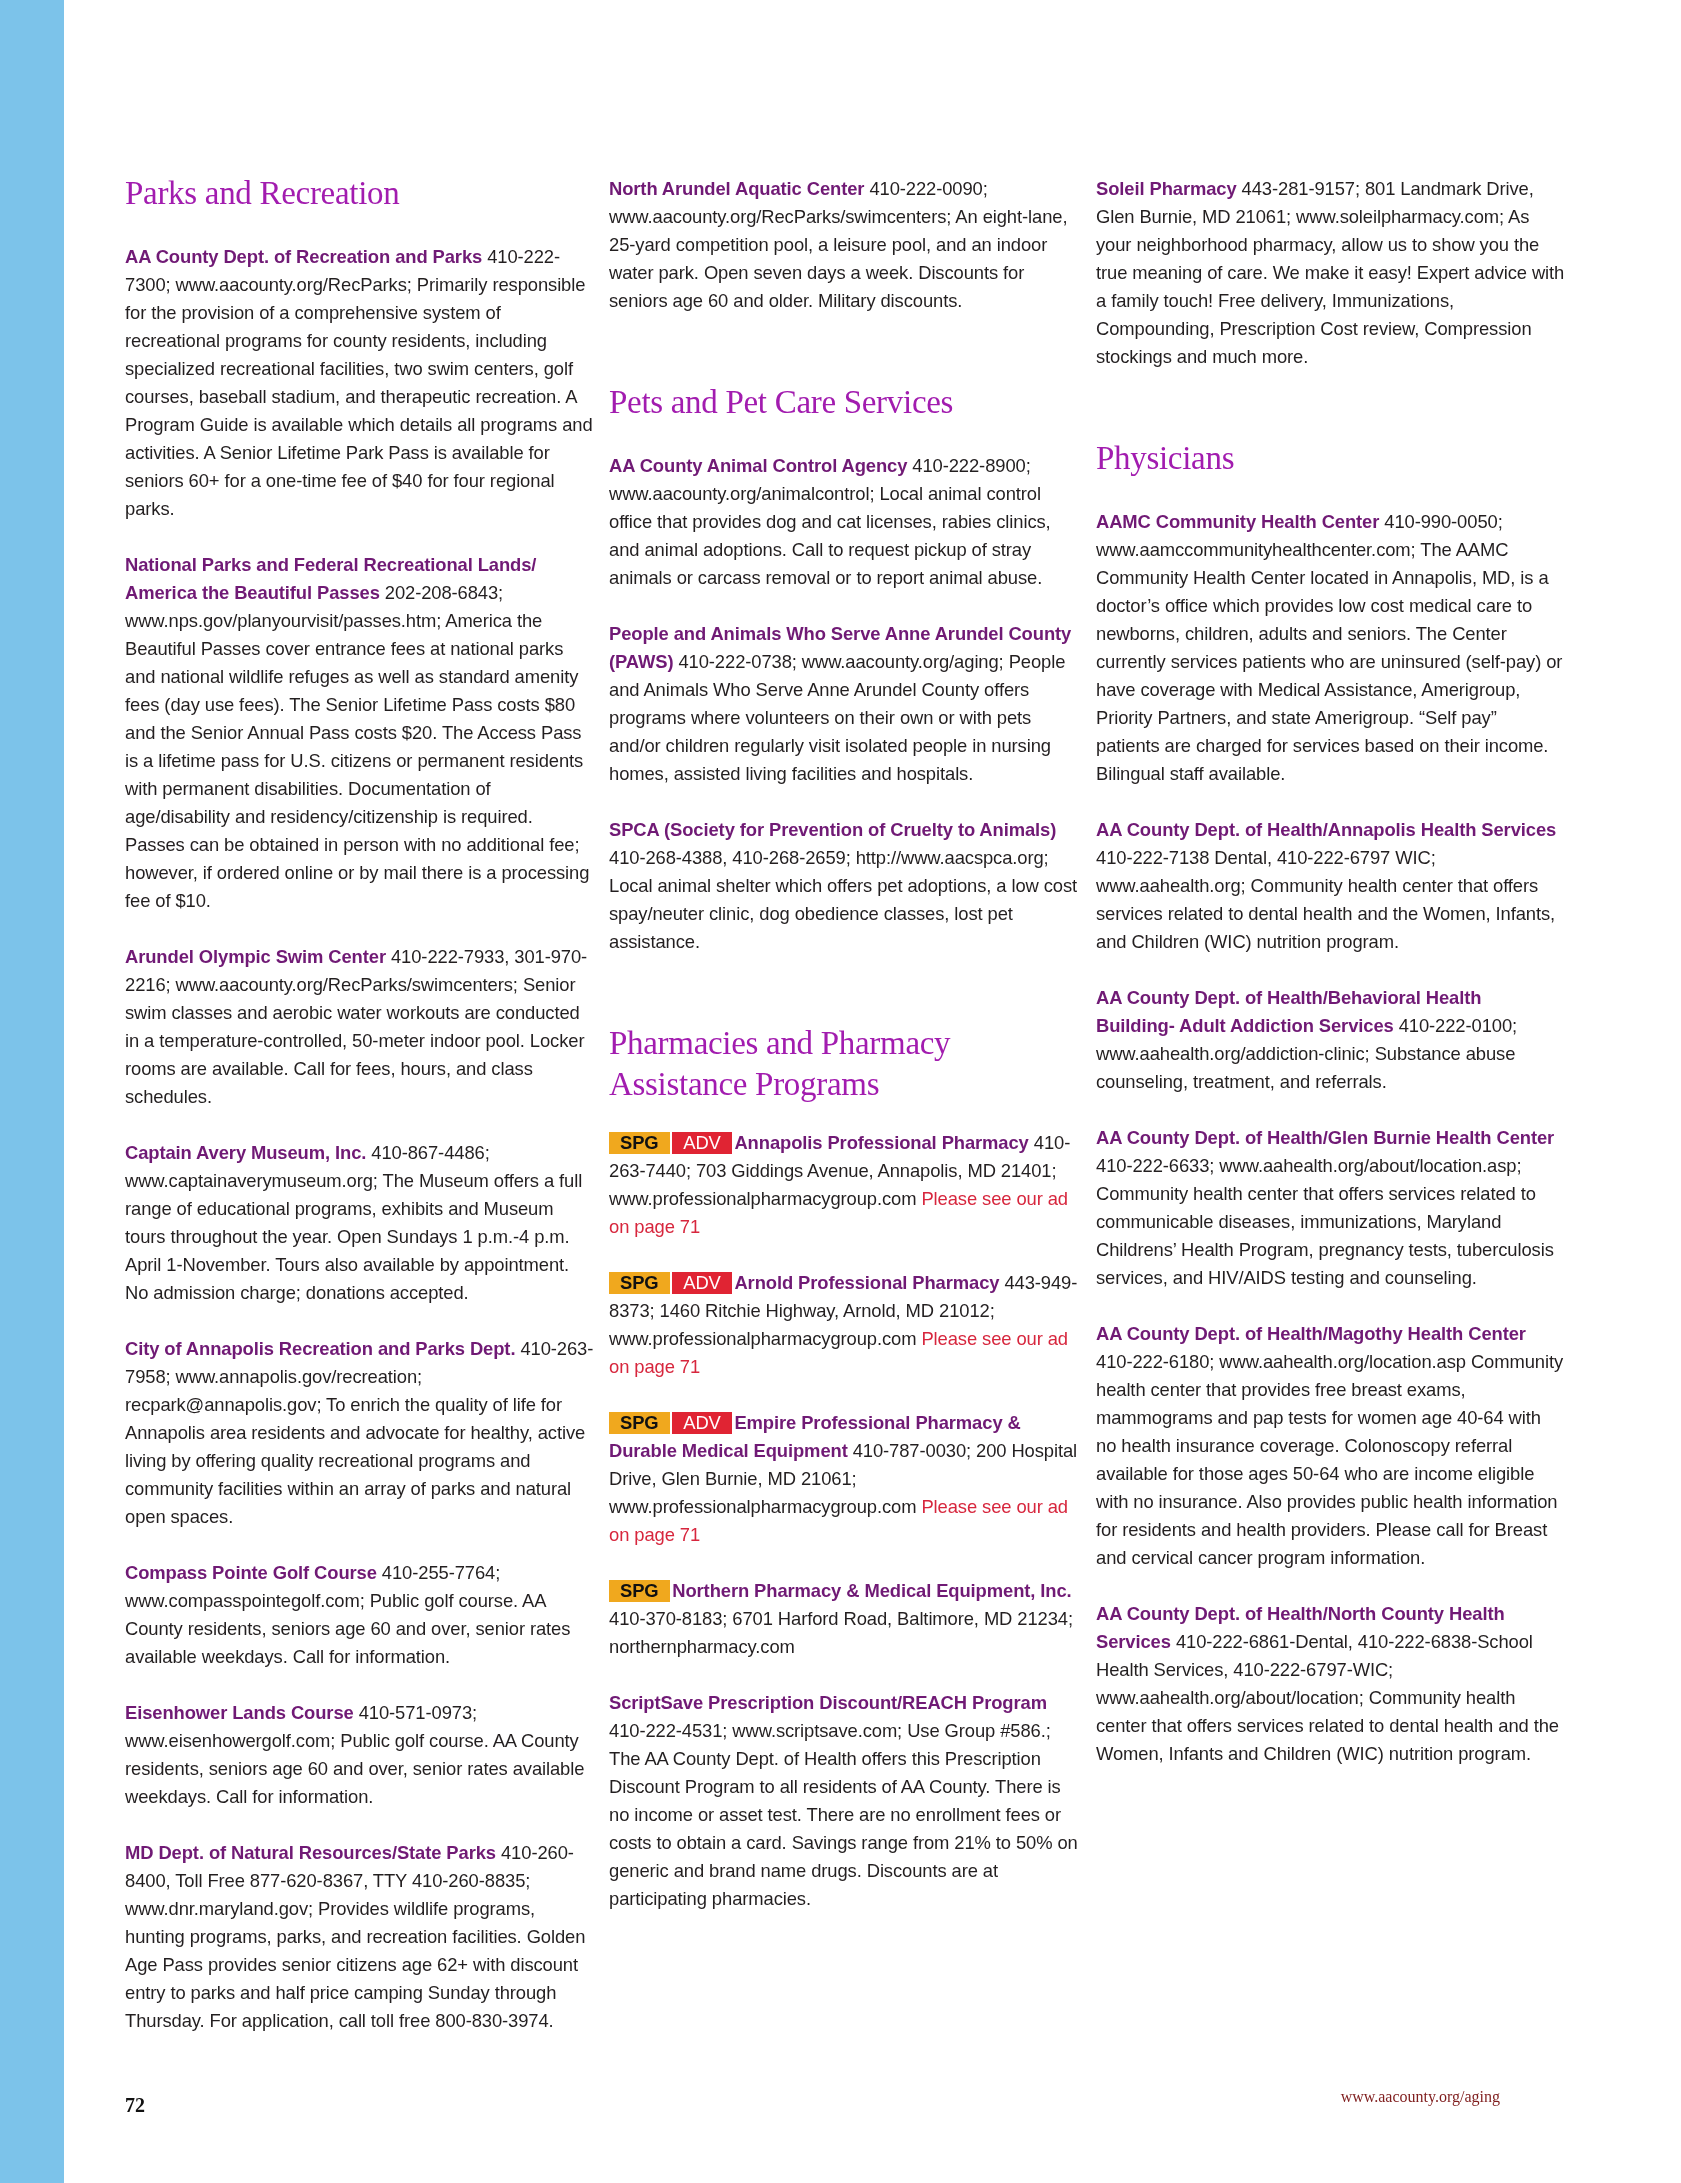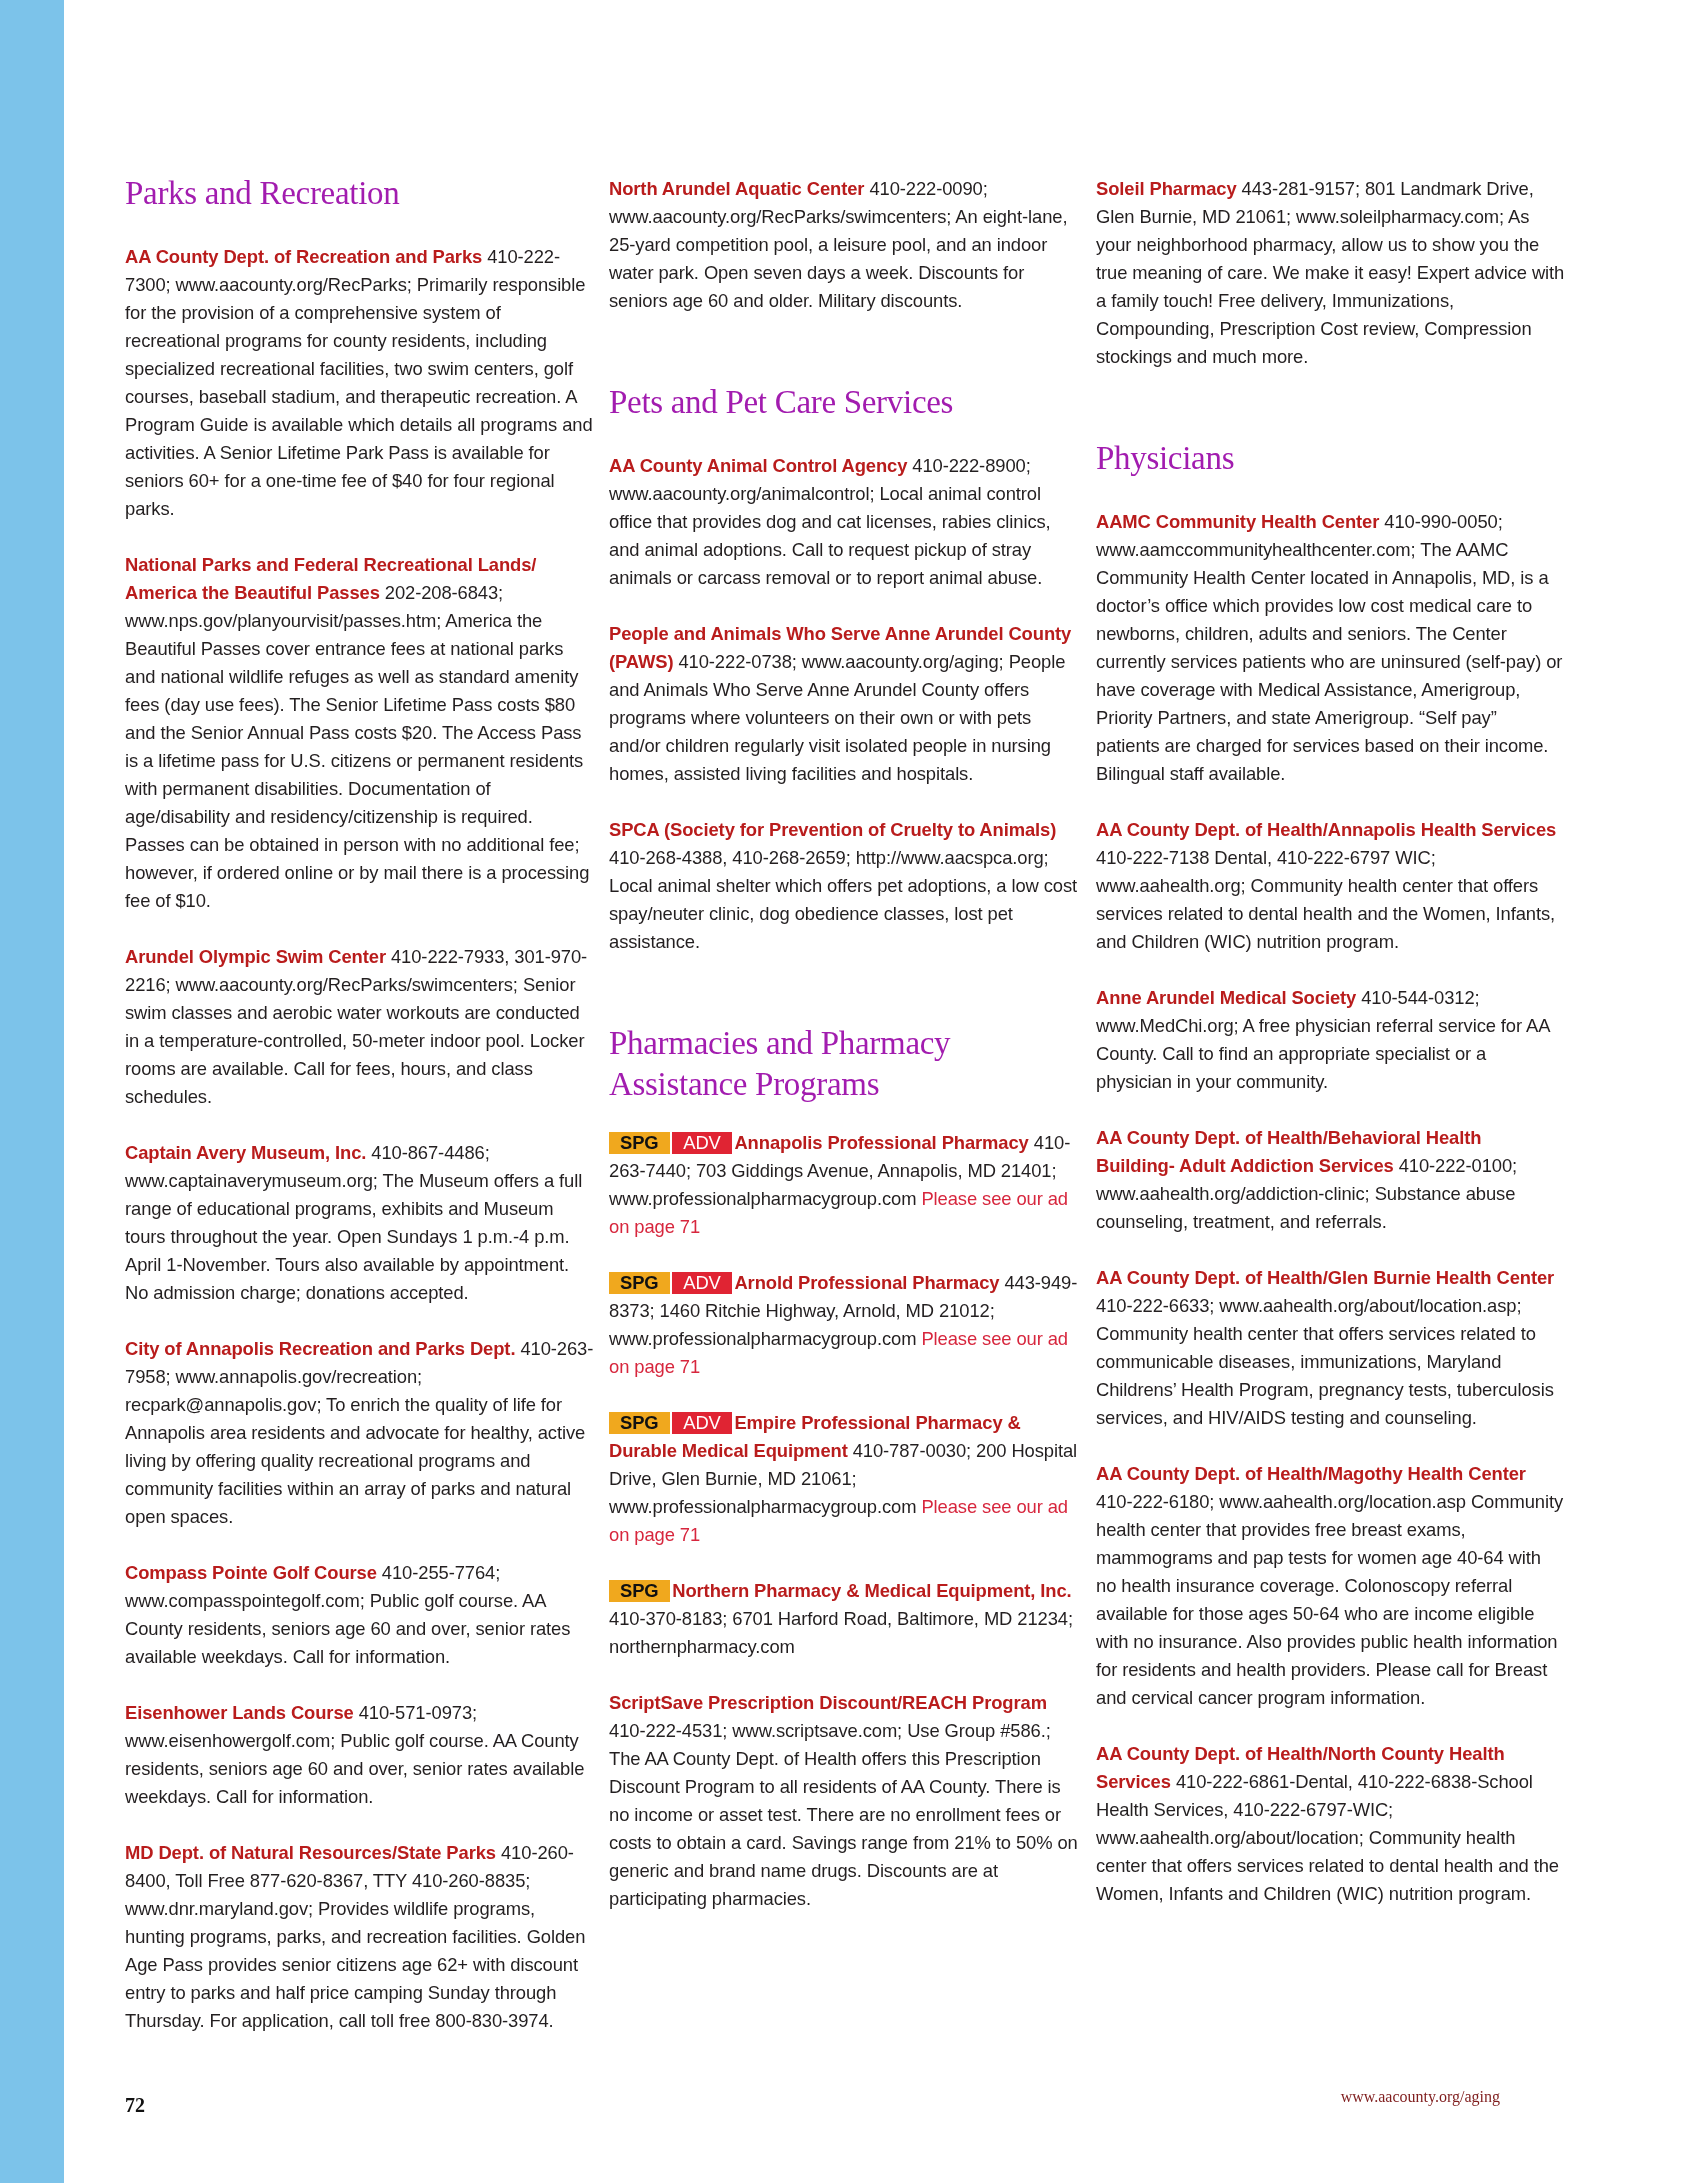--- a/index.html
+++ b/index.html
@@ -15,21 +15,21 @@
   .col3 { left:1096px; top:175px; }
   .section-title {
     font-family:"Liberation Serif", "DejaVu Serif", serif;
     font-size:33px; line-height:41px; font-weight:normal; color:#a21caf;
     margin:0 0 29.4px 0; letter-spacing:-0.3px;
   }
   .entry {
     font-size:18.4px; line-height:28px; margin:0 0 28px 0;
     letter-spacing:-0.1px;
   }
-  .entry b { font-weight:bold; color:#b91c1c; }
+  .entry b { font-weight:bold; color:#701a75; }
   .red { color:#d7263d; }
   .badge { display:inline-block; font-weight:bold; padding:0 11px; line-height:21.4px; margin-right:2.7px; }
   .spg { background:#f0a81e; color:#111; }
   .adv { background:#e02433; color:#fff; font-weight:normal; }
   .gap-lg { height:39px; }
   .footer-page {
     position:absolute; left:125px; top:2094px;
     font-family:"Liberation Serif", serif; font-weight:bold; font-size:20px; color:#111;
   }
   .footer-url {
@@ -84,21 +84,20 @@
   <p class="entry"><b>ScriptSave Prescription Discount/REACH Program</b><span> 410-222-4531; www.scriptsave.com; Use Group #586.; The AA County Dept. of Health offers this Prescription Discount Program to all residents of AA County. There is no income or asset test. There are no enrollment fees or costs to obtain a card. Savings range from 21% to 50% on generic and brand name drugs. Discounts are at participating pharmacies.</span></p>
 </div>
 
 <div class="col col3">
   <p class="entry"><b>Soleil Pharmacy</b><span> 443-281-9157; 801 Landmark Drive, Glen Burnie, MD 21061; www.soleilpharmacy.com; As your neighborhood pharmacy, allow us to show you the true meaning of care. We make it easy! Expert advice with a family touch! Free delivery, Immunizations, Compounding, Prescription Cost review, Compression stockings and much more.</span></p>
   <div class="gap-lg"></div>
 
   <h2 class="section-title">Physicians</h2>
   <p class="entry"><b>AAMC Community Health Center</b><span> 410-990-0050; www.aamccommunityhealthcenter.com; The AAMC Community Health Center located in Annapolis, MD, is a doctor’s office which provides low cost medical care to newborns, children, adults and seniors. The Center currently services patients who are uninsured (self-pay) or have coverage with Medical Assistance, Amerigroup, Priority Partners, and state Amerigroup. “Self pay” patients are charged for services based on their income. Bilingual staff available.</span></p>
   <p class="entry"><b>AA County Dept. of Health/Annapolis Health Services</b><span> 410-222-7138 Dental, 410-222-6797 WIC; www.aahealth.org; Community health center that offers services related to dental health and the Women, Infants, and Children (WIC) nutrition program.</span></p>
-  <p class="entry"><b>Anne Arundel Medical Society</b><span> 410-544-0312; www.MedChi.org; A free physician referral service for AA County. Call to find an appropriate specialist or a physician in your community.</span></p>
   <p class="entry"><b>AA County Dept. of Health/Behavioral Health Building- Adult Addiction Services</b><span> 410-222-0100; www.aahealth.org/addiction-clinic; Substance abuse counseling, treatment, and referrals.</span></p>
   <p class="entry"><b>AA County Dept. of Health/Glen Burnie Health Center</b><span> 410-222-6633; www.aahealth.org/about/location.asp; Community health center that offers services related to communicable diseases, immunizations, Maryland Childrens’ Health Program, pregnancy tests, tuberculosis services, and HIV/AIDS testing and counseling.</span></p>
   <p class="entry"><b>AA County Dept. of Health/Magothy Health Center</b><span> 410-222-6180; www.aahealth.org/location.asp Community health center that provides free breast exams, mammograms and pap tests for women age 40-64 with no health insurance coverage. Colonoscopy referral available for those ages 50-64 who are income eligible with no insurance. Also provides public health information for residents and health providers. Please call for Breast and cervical cancer program information.</span></p>
   <p class="entry"><b>AA County Dept. of Health/North County Health Services</b><span> 410-222-6861-Dental, 410-222-6838-School Health Services, 410-222-6797-WIC; www.aahealth.org/about/location; Community health center that offers services related to dental health and the Women, Infants and Children (WIC) nutrition program.</span></p>
 </div>
 
 <div class="footer-page">72</div>
 <div class="footer-url">www.aacounty.org/aging</div>
 
 

